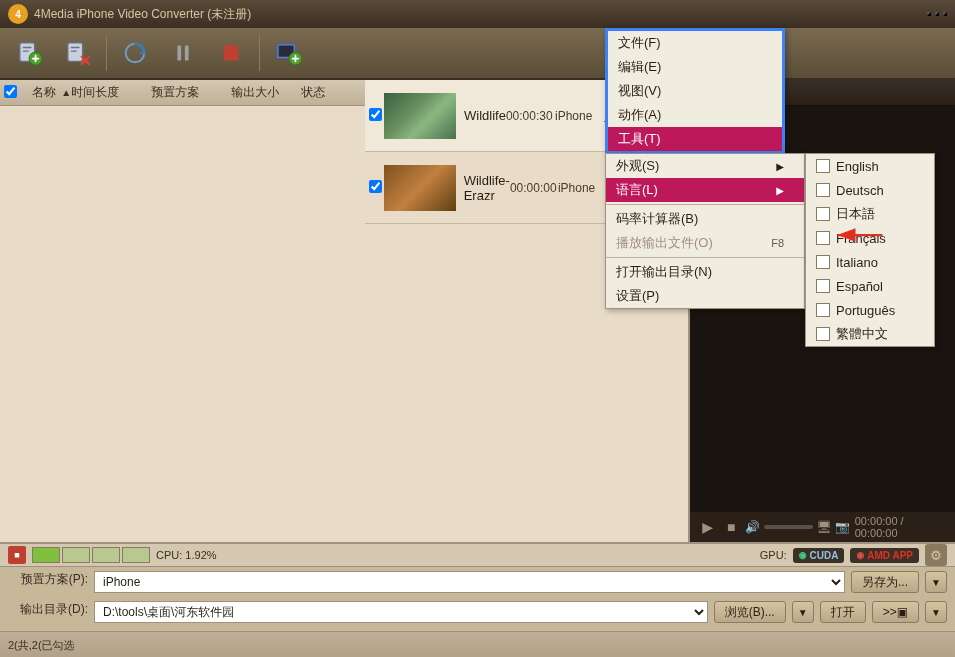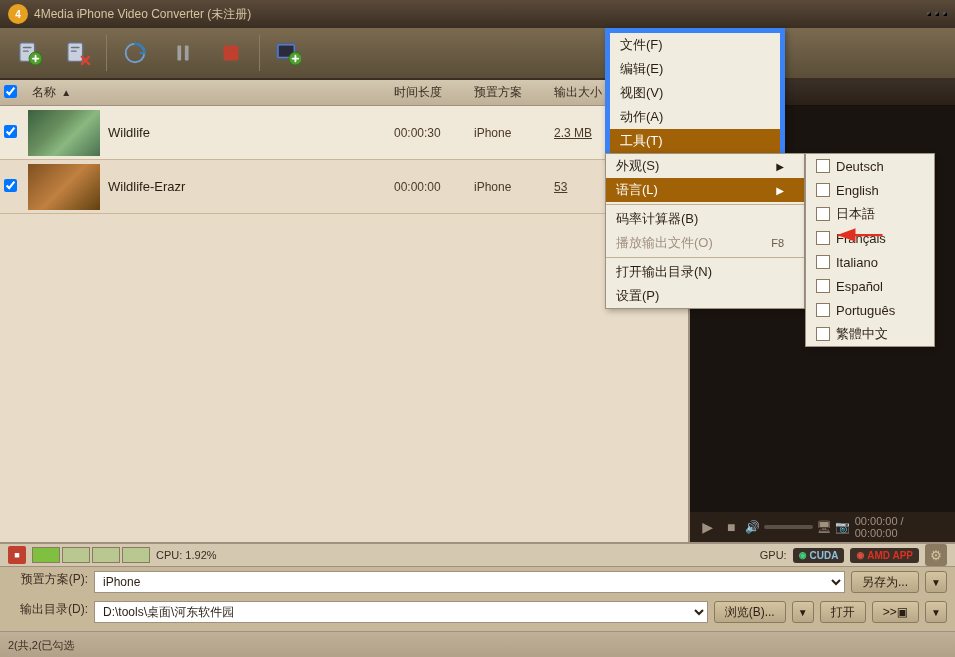--- a/index.html
+++ b/index.html
@@ -58,21 +58,21 @@
       display: flex;
       height: 462px;
       background: #c8b89a;
     }
 
     
     .file-panel {
       width: 690px;
       background: #e8dcc8;
       display: flex;
-      flex-direction: column;
+      flex-direction: row;
       border-right: 2px solid #a09080;
     }
 
     
     .table-header {
       display: flex;
       align-items: center;
       height: 26px;
       background: linear-gradient(to bottom, #d4c8b0, #c0b098);
       border-bottom: 1px solid #a09080;
@@ -86,21 +86,21 @@
     .col-preset { width: 80px; }
     .col-size { width: 70px; }
     .col-status { width: 60px; }
     .col-sort-arrow { font-size: 10px; margin-left: 2px; }
 
     .table-body { flex: 1; overflow-y: auto; }
 
     .table-row {
       display: flex;
       align-items: center;
-      height: 54px;
+      height: 72px;
       border-bottom: 1px solid #c8b898;
       padding: 0 4px;
       background: #f0e8d8;
     }
     .table-row:nth-child(even) { background: #e8dcc8; }
 
     .row-thumb {
       width: 72px; height: 46px;
       background: #2a2018;
       margin-right: 8px;
@@ -248,21 +248,21 @@
       height: 24px;
       display: flex;
       align-items: center;
       padding: 0 20px 0 10px;
       cursor: pointer;
       color: #2a1e12;
       font-size: 13px;
       position: relative;
       white-space: nowrap;
     }
-    .menu-item.highlighted { background: #a16207; color: white; }
+    .menu-item.highlighted { background: #be185d; color: white; }
     .menu-item.disabled { color: #a09080; cursor: default; }
     .menu-item-shortcut { margin-left: auto; padding-left: 20px; font-size: 11px; color: #6a5a48; }
     .menu-arrow { margin-left: auto; font-size: 10px; }
     .menu-separator { height: 1px; background: #c0b098; margin: 2px 0; }
 
     .lang-item {
       height: 24px;
       display: flex;
       align-items: center;
       padding: 0 10px;
@@ -482,21 +482,21 @@
         <button class="option-btn">&gt;&gt;▣</button>
         <div class="option-btn-arrow">▼</div>
       </div>
     </div>
 
     <div class="status-bar">
       <span>2(共,2(已勾选</span>
     </div>
   </div>
 
-  <div style="position:absolute; top:28px; left:605px; background:#f0ece0; border:5px solid #3b82f6; box-shadow:2px 2px 6px rgba(0,0,0,0.3); min-width:180px; z-index:10;">
+  <div style="position:absolute; top:28px; left:605px; background:#f0ece0; border:3px solid #3b82f6; box-shadow:2px 2px 6px rgba(0,0,0,0.3); min-width:180px; z-index:10;">
 
     <div class="menu-item">文件(F)</div>
     <div class="menu-item">编辑(E)</div>
     <div class="menu-item">视图(V)</div>
     <div class="menu-item">动作(A)</div>
     <div class="menu-item highlighted">工具(T)</div>
   </div>
 
   <div style="position:absolute; top:153px; left:605px; background:#f0ece0; border:1px solid #a09080; box-shadow:2px 2px 6px rgba(0,0,0,0.3); min-width:200px; z-index:11;">
     <div class="menu-item">
@@ -520,25 +520,25 @@
       <span>打开输出目录(N)</span>
     </div>
     <div class="menu-item">
       <span>设置(P)</span>
     </div>
   </div>
 
   <div style="position:absolute; top:153px; left:805px; background:#f0ece0; border:1px solid #a09080; box-shadow:2px 2px 6px rgba(0,0,0,0.3); min-width:130px; z-index:12;">
     <div class="lang-item">
       <div class="lang-checkbox"></div>
+      <span>English</span>
+    </div>
+    <div class="lang-item">
+      <div class="lang-checkbox"></div>
       <span>Deutsch</span>
-    </div>
-    <div class="lang-item">
-      <div class="lang-checkbox"></div>
-      <span>English</span>
     </div>
     <div class="lang-item">
       <div class="lang-checkbox"></div>
       <span>日本語</span>
     </div>
     <div class="lang-item">
       <div class="lang-checkbox"></div>
       <span>Français</span>
     </div>
     <div class="lang-item">

